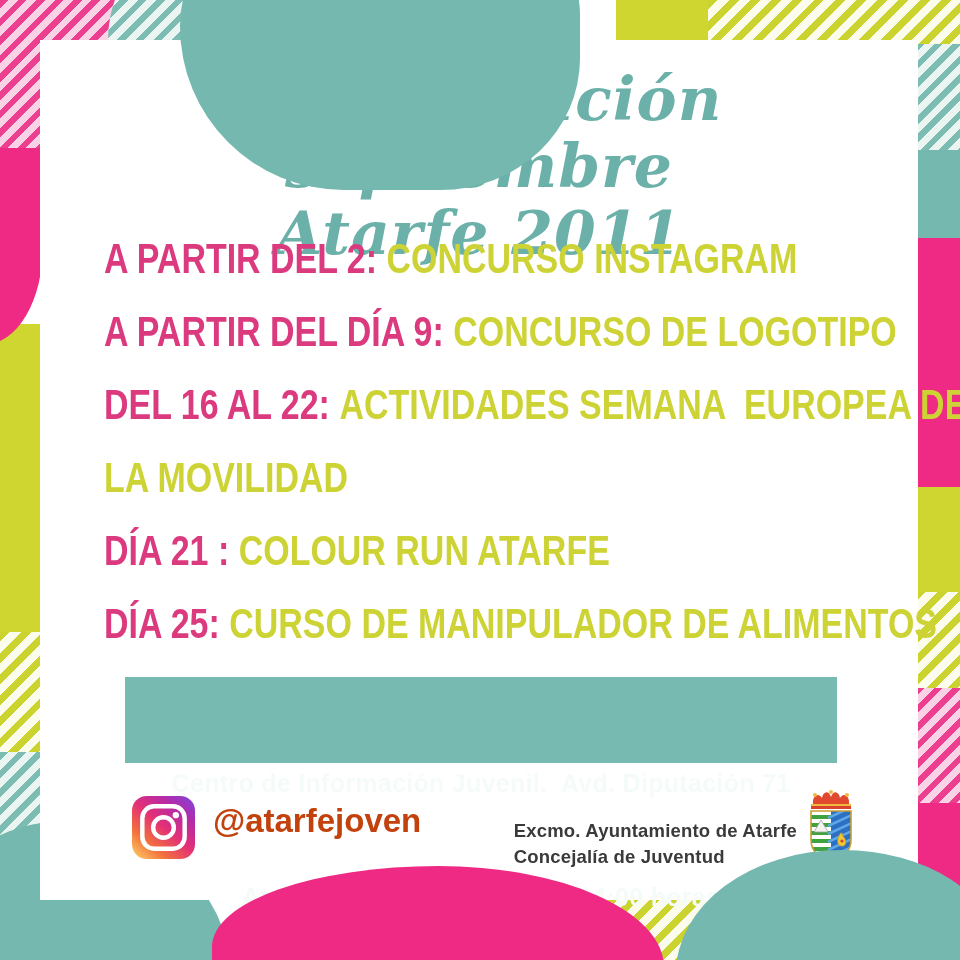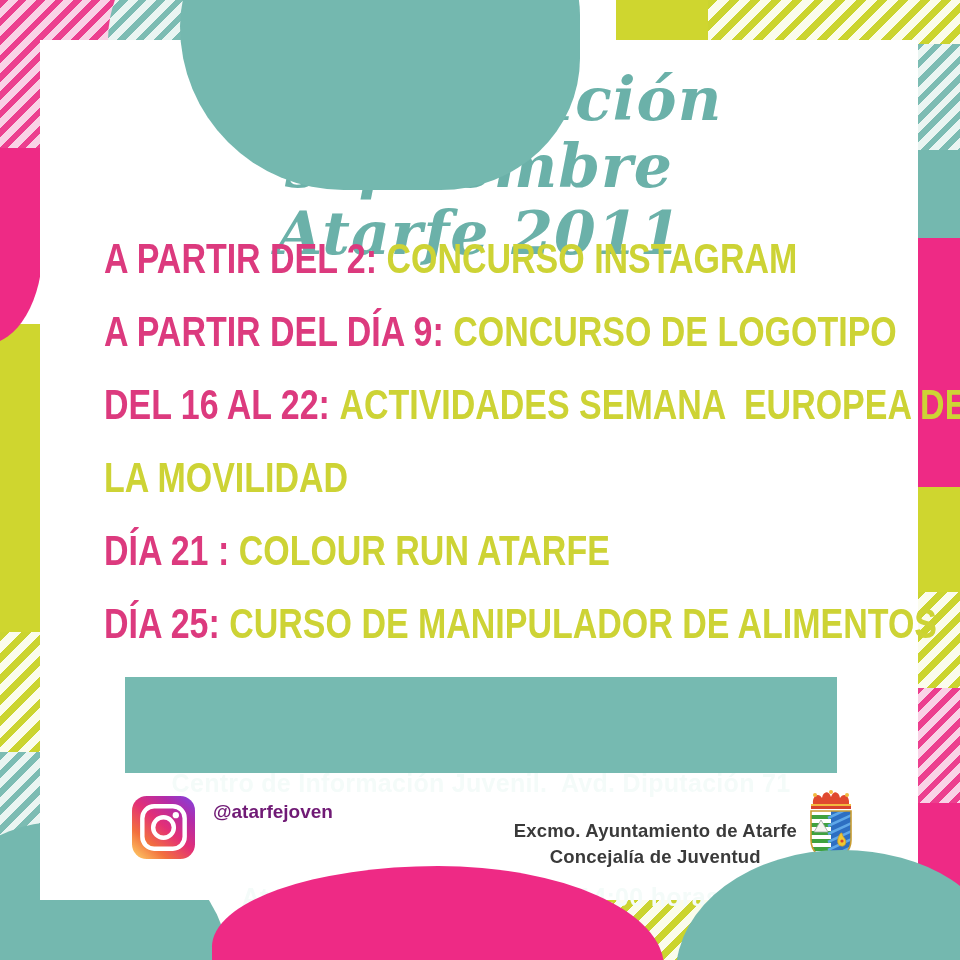--- a/index.html
+++ b/index.html
@@ -50,26 +50,26 @@
   
   .title{position:absolute;left:0;top:26px;width:100%;text-align:center;
     font-family:"DejaVu Serif",serif;font-style:italic;font-weight:700;
     color:#6BB1A9;font-size:60px;line-height:1.12;letter-spacing:1px;}
   .schedule{position:absolute;left:64px;top:196px;}
   .sline{font-weight:700;font-size:43px;line-height:44px;height:44px;margin-bottom:29px;
     white-space:pre;transform:scaleX(0.79);transform-origin:left top;}
   .sline .lbl{color:#DC3A7E;margin-right:12px;}
   .sline .lbl:empty{margin-right:0;}
   .sline .val{color:#CDD335;}
-  .banner{position:absolute;left:85px;top:637px;width:712px;height:96px;background:#76BAB1;
+  .banner{position:absolute;left:85px;top:637px;width:712px;height:86px;background:#76BAB1;
     color:#F4FBF9;text-align:center;font-weight:700;font-size:25px;line-height:1.52;
     padding-top:11px;letter-spacing:0.3px;white-space:pre-wrap;}
   .ig{position:absolute;left:92px;top:756px;display:flex;align-items:flex-start;gap:18px;}
-  .ig .txt{text-align:center;color:#701a75;font-weight:700;font-size:19px;line-height:1.3;padding-top:4px;}
-  .muni{position:absolute;right:121px;top:778px;text-align:center;color:#3A3A3A;
+  .ig .txt{text-align:center;color:#c2410c;font-weight:700;font-size:33px;line-height:1.3;padding-top:4px;}
+  .muni{position:absolute;right:121px;top:778px;text-align:left;color:#3A3A3A;
     font-weight:700;font-size:18.5px;line-height:1.4;letter-spacing:0.2px;}
   .crest{position:absolute;left:766px;top:748px;width:50px;height:76px;}
 </style>
 </head>
 <body>
 
 <div id="canvas">
 
   <div class="shape st-pink s-pink-tl"></div>
   <div class="shape st-teal s-teal-circle"></div>

